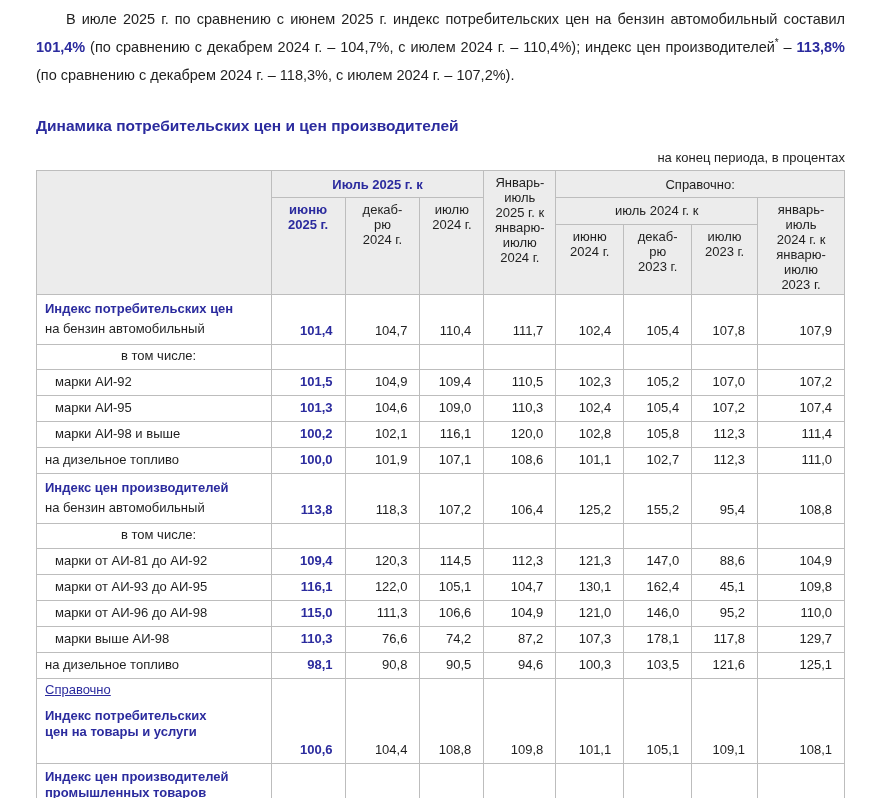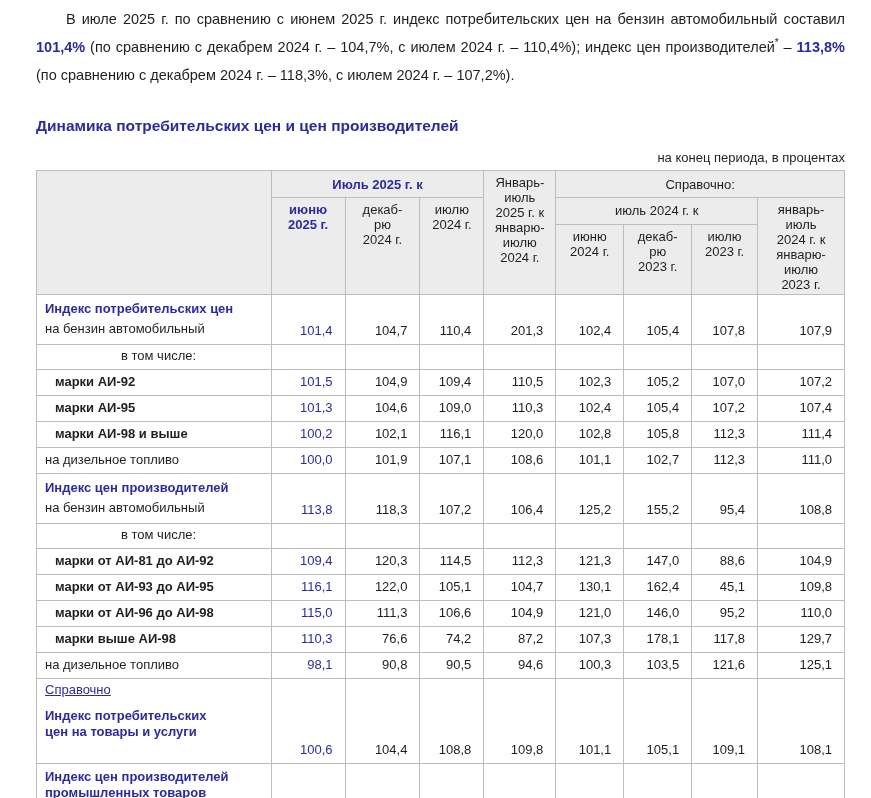--- a/index.html
+++ b/index.html
@@ -54,25 +54,25 @@
   thead th.multi{white-space:pre-line;vertical-align:top;padding-top:4px;}
   thead tr.sub-row th{height:66px;}
   thead th.accent-b{color:var(--accent);font-weight:bold;}
   th.corner{background:var(--header-bg);}
 
   tbody td{vertical-align:bottom;background:#fff;}
   tbody td.num{
     text-align:right;padding:4px 12px 5px 2px;line-height:16px;
     white-space:nowrap;
   }
-  tbody td.num.accent{color:var(--accent);font-weight:normal;}
+  tbody td.num.accent{color:var(--accent);font-weight:bold;}
   tbody td.label{padding:3px 4px 5px 8px;line-height:16px;}
   tbody tr.tall td.label{line-height:20px;padding-top:4px;}
   tbody tr.compact td.label{line-height:16px;padding-top:5px;padding-bottom:23px;}
-  tbody td.label.indent-1{padding-left:18px;font-weight:bold;}
+  tbody td.label.indent-1{padding-left:18px;}
   tbody td.label.indent-2{padding-left:84px;}
   tbody tr.no-bottom td{border-bottom:none;}
   .ls-section{color:var(--accent);font-weight:bold;}
   .ls-section_u{color:var(--accent);font-weight:normal;text-decoration:underline;}
   .ls-plain{color:var(--text);}
 </style>
 </head>
 <body>
 
 <div class="page">
@@ -134,21 +134,21 @@
         <th class="multi">июлю
 2023 г.</th>
       </tr>
     </thead>
     <tbody>
         <tr class="tall">
           <td class="label indent-0"><span class="ls-section">Индекс потребительских цен</span><br><span class="ls-plain">на бензин автомобильный</span></td>
           <td class="num accent">101,4</td>
           <td class="num">104,7</td>
           <td class="num">110,4</td>
-          <td class="num">201,3</td>
+          <td class="num">111,7</td>
           <td class="num">102,4</td>
           <td class="num">105,4</td>
           <td class="num">107,8</td>
           <td class="num">107,9</td>
         </tr>
         <tr>
           <td class="label indent-2"><span class="ls-plain">в том числе:</span></td>
           <td class="num"></td>
           <td class="num"></td>
           <td class="num"></td>

